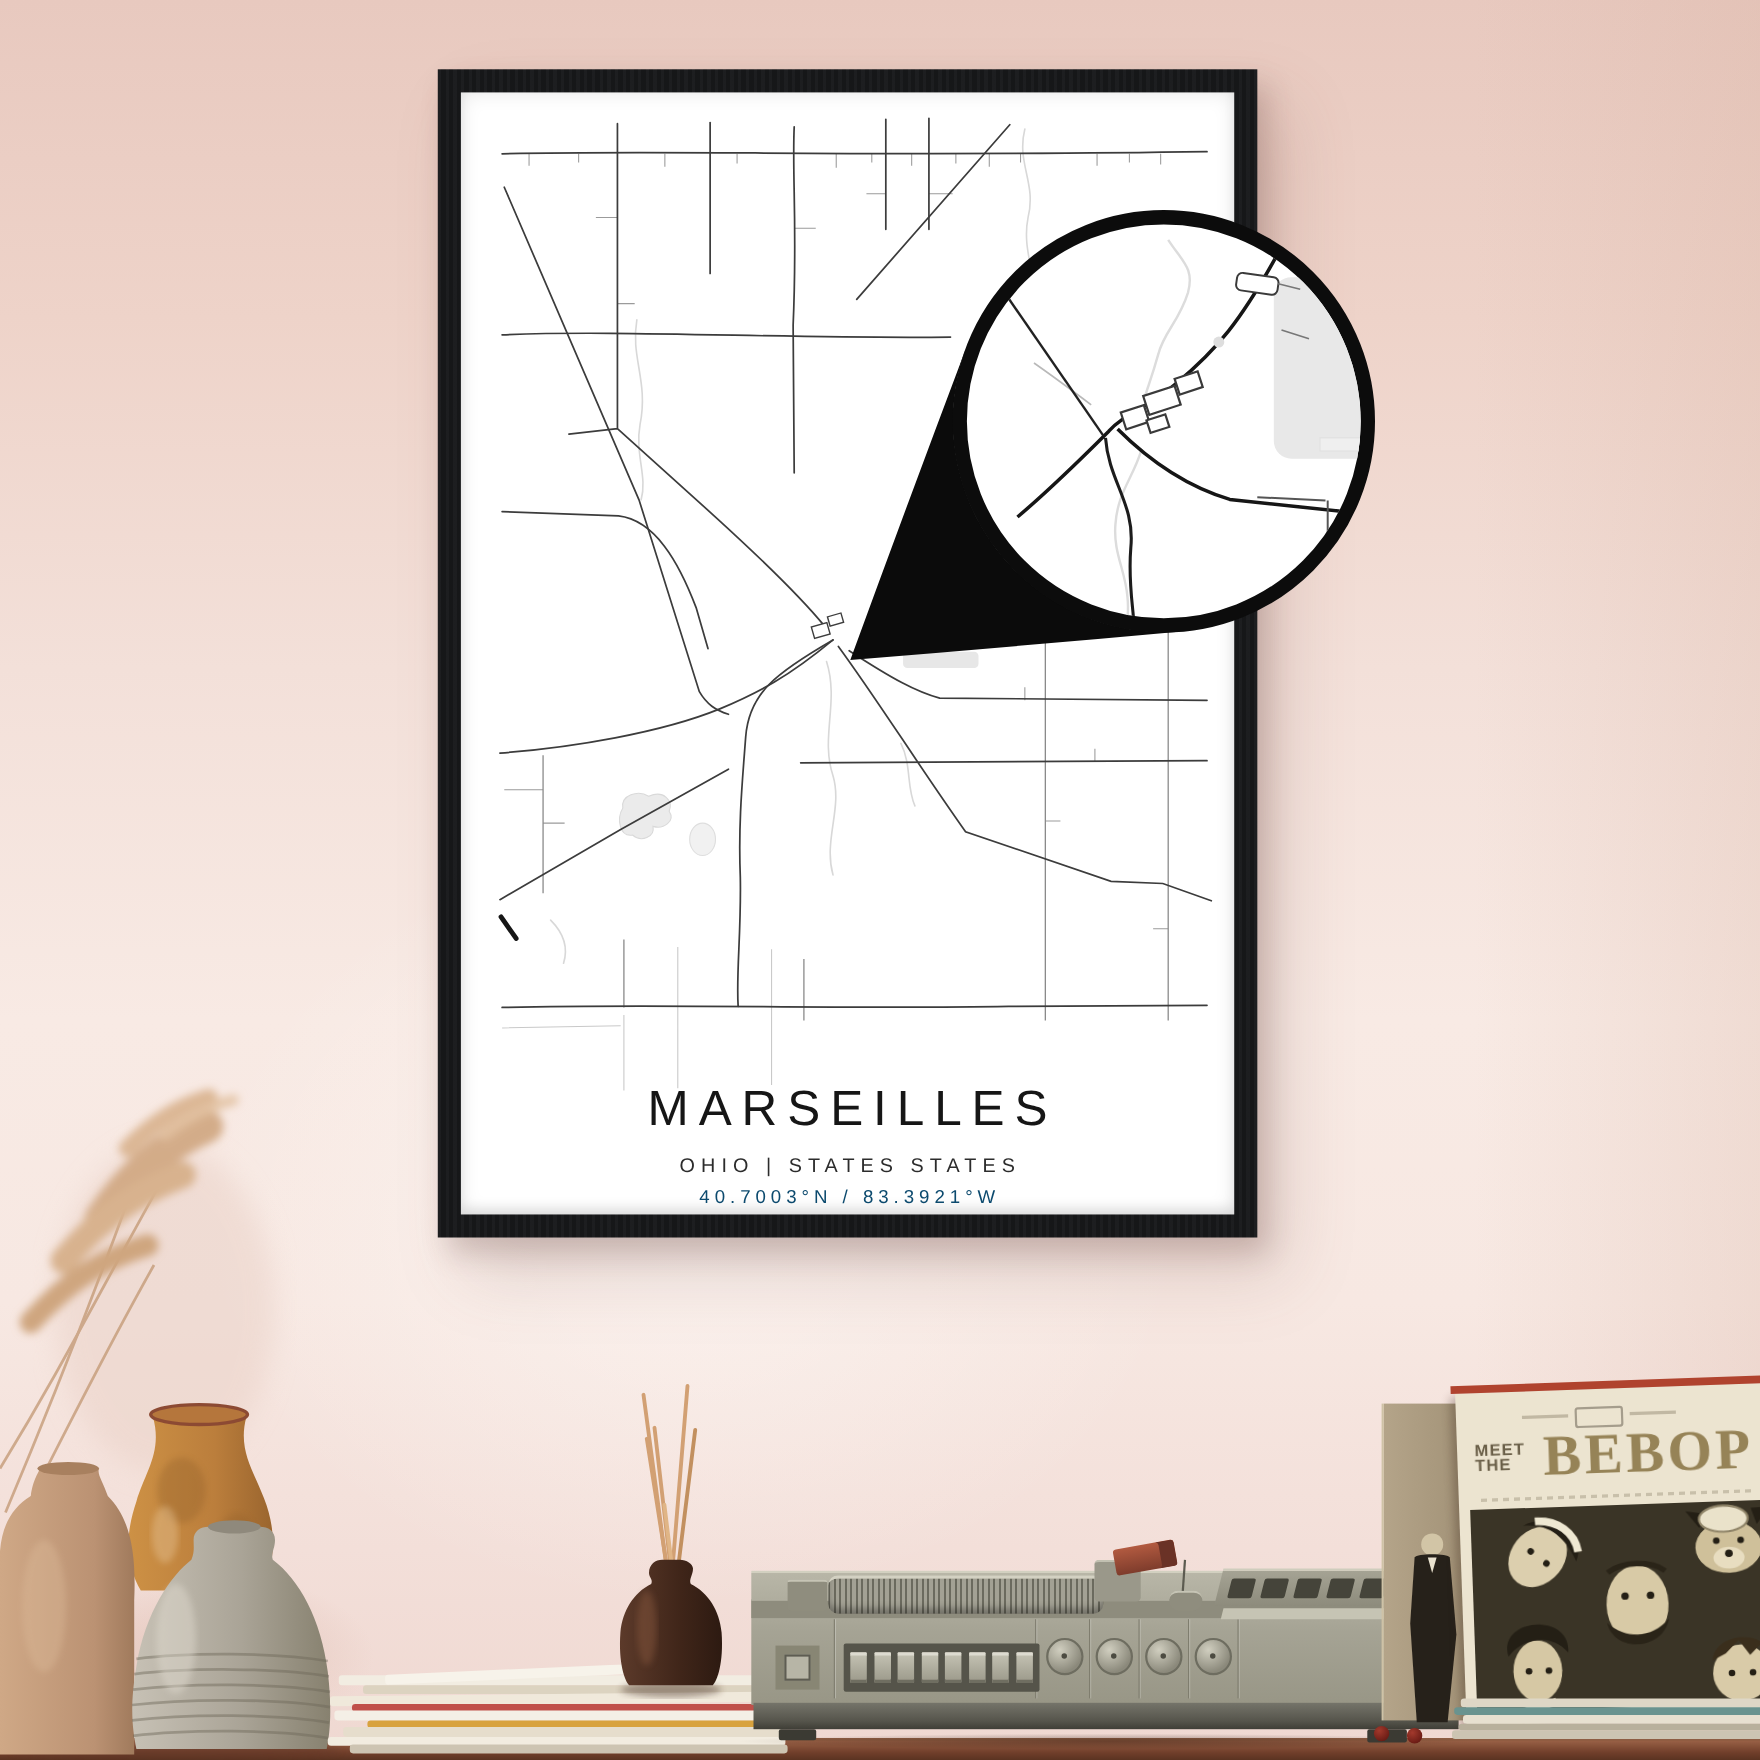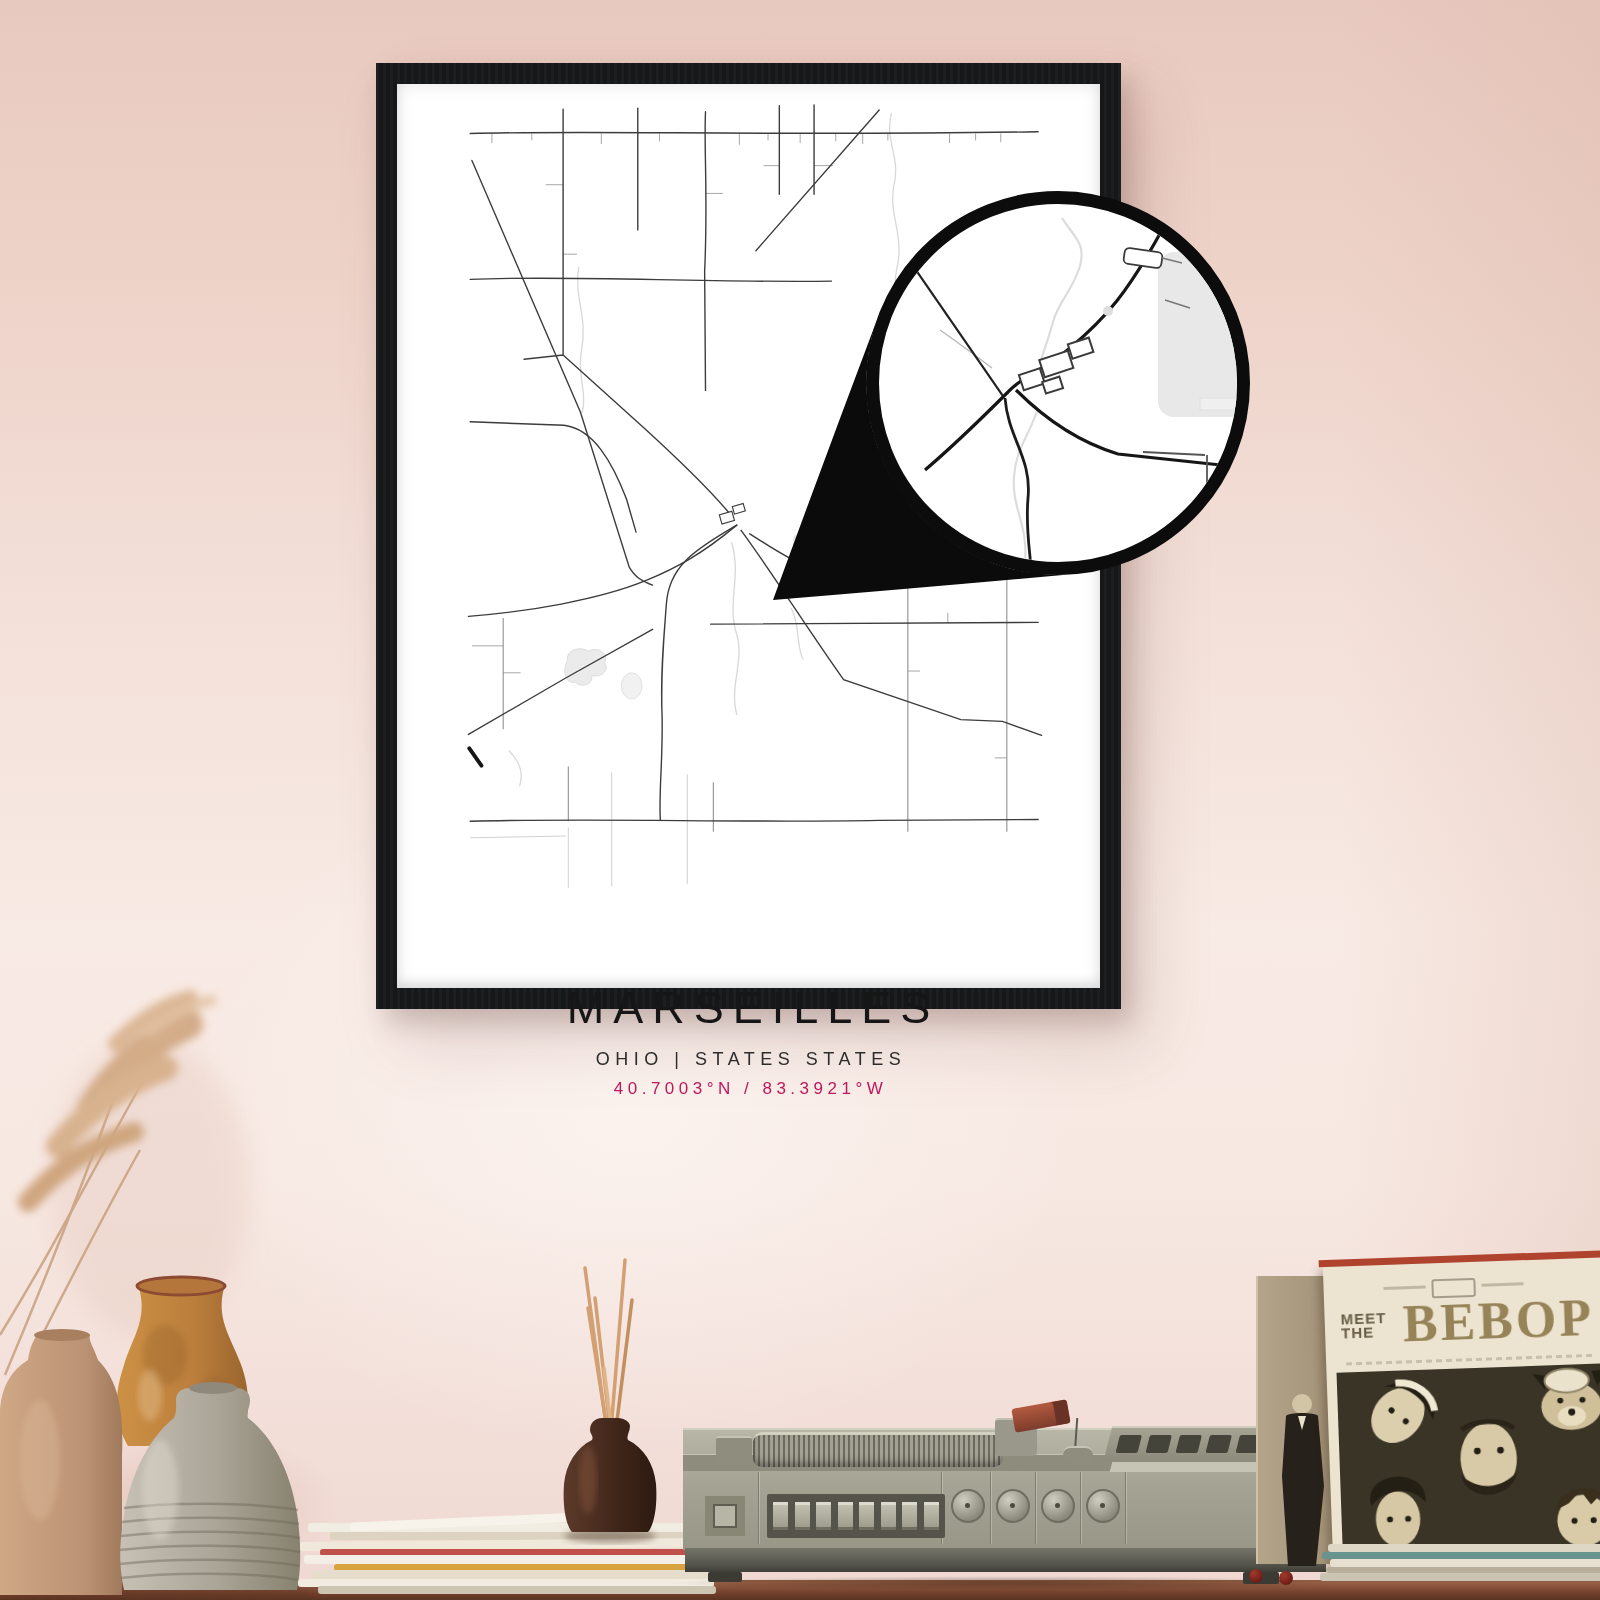--- a/index.html
+++ b/index.html
@@ -6,31 +6,31 @@
   body{width:1600px;height:1600px;overflow:hidden;position:relative;
        font-family:"Liberation Sans",sans-serif;background:#f2ded7;}
   .wall{position:absolute;inset:0;
     background:linear-gradient(180deg,#e8c9bf 0%,#eed3c9 18%,#f3e0d9 38%,#f8eae4 58%,#f7e8e2 74%,#f3dfd9 88%,#efd8d1 100%);}
   .wall-glow{position:absolute;left:180px;top:760px;width:900px;height:700px;border-radius:50%;
     background:radial-gradient(closest-side,rgba(255,252,250,.5),rgba(255,252,250,0));}
   .wall-shade-right{position:absolute;right:0;top:0;width:260px;height:1600px;
     background:linear-gradient(90deg,rgba(214,176,160,0) 0%,rgba(214,176,160,.25) 100%);}
 
   
-  .frame{position:absolute;left:376px;top:63px;width:745px;height:946px;background:#17181a;
+  .frame{position:absolute;left:398px;top:63px;width:745px;height:1062px;background:#17181a;
     box-shadow:10px 14px 24px rgba(90,55,48,.22), 26px 34px 60px rgba(120,80,70,.18);}
   .frame-grain{position:absolute;inset:0;opacity:.5;
     background:repeating-linear-gradient(90deg,rgba(255,255,255,.05) 0 3px,rgba(0,0,0,.12) 3px 7px);}
   .poster{position:absolute;left:21px;top:21px;right:21px;bottom:21px;background:#ffffff;
     box-shadow:inset 0 0 18px rgba(0,0,0,.10), inset 0 -6px 10px rgba(0,0,0,.08);}
   .poster svg{position:absolute;inset:0;width:100%;height:100%;}
   .poster-text{position:absolute;left:0;right:0;top:898px;text-align:center;color:#141414;}
   .poster-title{font-size:45px;font-weight:300;letter-spacing:9px;padding-left:9px;color:#161616;}
   .poster-sub{margin-top:15px;font-size:18px;letter-spacing:5.5px;padding-left:5px;color:#2c2c2c;}
-  .poster-coords{margin-top:9px;font-size:17px;letter-spacing:4.5px;padding-left:4px;color:#be185d;}
+  .poster-coords{margin-top:9px;font-size:17px;letter-spacing:4.5px;padding-left:4px;color:#0c4a6e;}
 
   .road-major{stroke:#3c3c3c;stroke-width:1.6;fill:none;stroke-linecap:round;}
   .road-mid{stroke:#8a8a8a;stroke-width:1.2;fill:none;}
   .road-minor{stroke:#9b9b9b;stroke-width:1;fill:none;}
   .road-faint{stroke:#c9c9c9;stroke-width:1;fill:none;}
   .river{stroke:#d8d8d8;stroke-width:1.5;fill:none;stroke-linecap:round;}
 
   .callout{position:absolute;left:700px;top:150px;width:620px;height:500px;}
 
   

